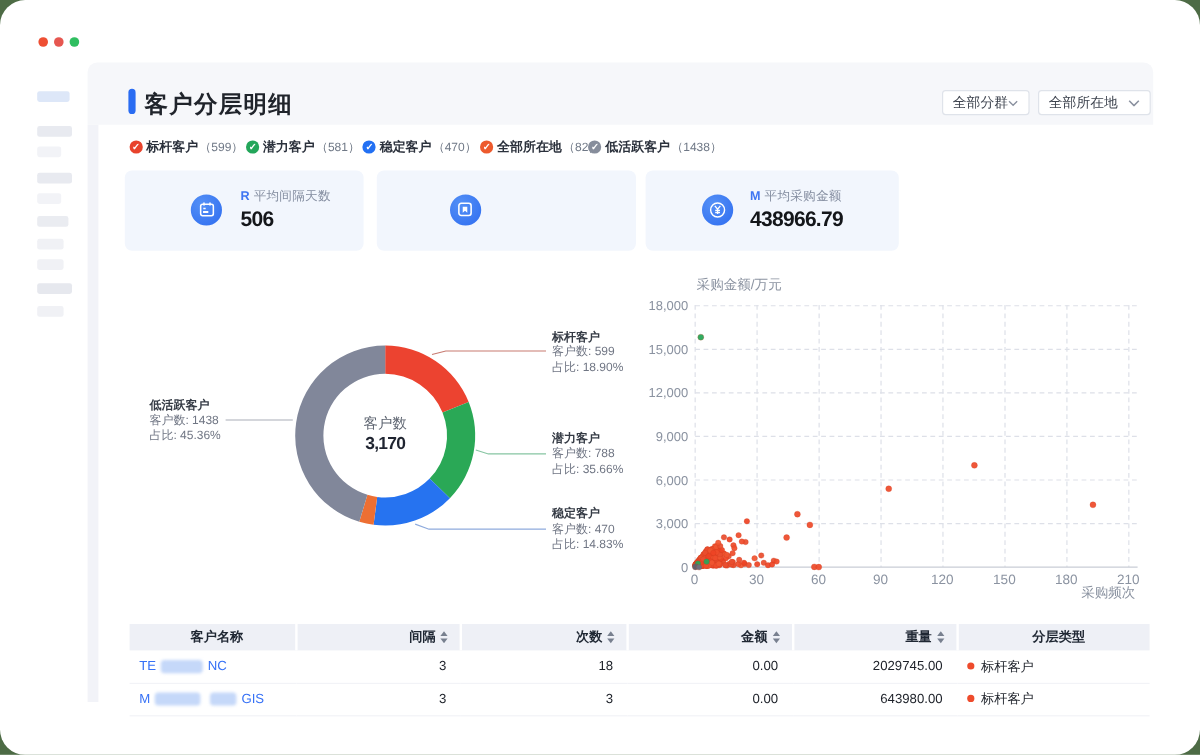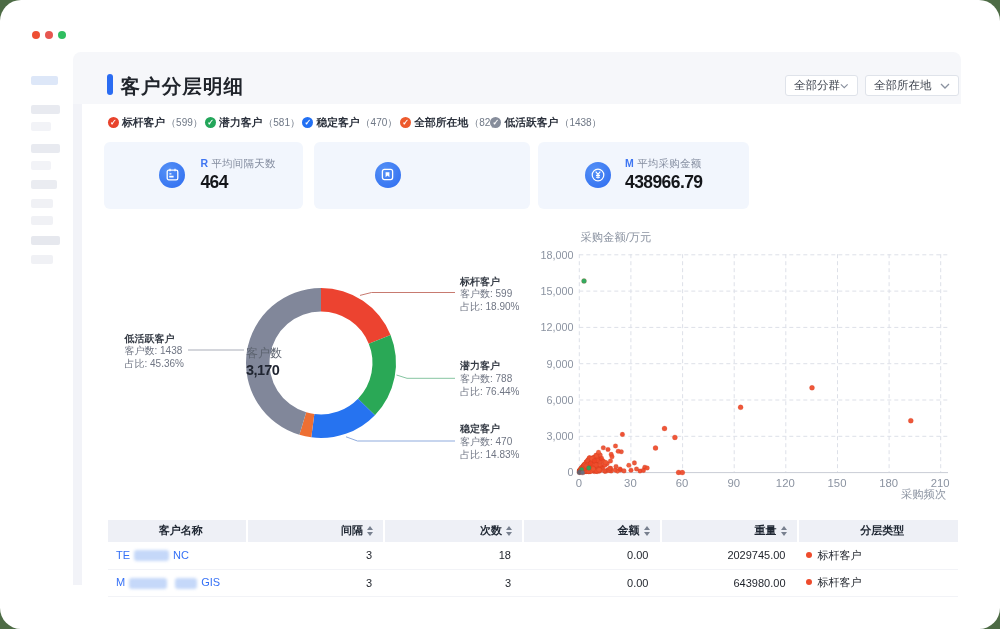--- a/index.html
+++ b/index.html
@@ -18,21 +18,21 @@
 .card{position:absolute;top:141.5px;height:67px;background:#f2f6fd;border-radius:6px}
 .cicon{position:absolute;top:20.3px;width:26px;height:26px;border-radius:50%;background:radial-gradient(circle at 35% 30%,#5490f6,#2e6cf0);display:flex;align-items:center;justify-content:center}
 .ctxt{position:absolute;top:15.5px}
 .clabel{font-size:10.5px;color:#848da0;letter-spacing:0.2px}
 .clabel b{color:#3f76f2;font-weight:700}
 .cval{font-size:17.5px;font-weight:700;color:#14161a;margin-top:1.2px;letter-spacing:-0.6px}
 .ov{position:absolute;left:0;top:0;pointer-events:none}
 .dlab{position:absolute;font-size:10px;line-height:12.8px}
 .dt{color:#353b45;font-weight:700}
 .dl{color:#707684}
-.dcen{position:absolute;left:246px;top:344.5px;width:150px;text-align:left}
+.dcen{position:absolute;left:246px;top:344.5px;width:150px;text-align:center}
 .dct{font-size:12px;color:#5d6470}
 .dcv{font-size:14.5px;font-weight:700;color:#1f2430;margin-top:0.5px;letter-spacing:-0.6px}
 .tbl{position:absolute;left:108px;top:519.5px;border-collapse:collapse;table-layout:fixed;font-size:11px}
 .tbl th{background:#eef0f6;height:22px;font-size:11px;font-weight:700;color:#1f2733;border-right:2px solid #fff;padding:0}
 .tbl th:last-child{border-right:none}
 .th-l{text-align:center;padding-left:8px!important}
 .th-r{text-align:right;padding-right:9px!important}
 .tbl td{height:27.5px;color:#1d2129;border-bottom:1px solid #f2f3f7;padding:0}
 .td-l{text-align:left;padding-left:8px!important}
 .td-r{text-align:right;padding-right:12px!important}
@@ -105,21 +105,21 @@
         <svg width="13" height="13" viewBox="0 0 13 13" fill="none" stroke="#fff" stroke-width="1.3">
           <rect x="1.2" y="2.2" width="10.6" height="9.6" rx="1.6"></rect>
           <line x1="4" y1="0.8" x2="4" y2="3.2"></line>
           <line x1="9" y1="0.8" x2="9" y2="3.2"></line>
           <line x1="3.2" y1="8.6" x2="7.6" y2="8.6" stroke-width="1.6"></line>
           <line x1="3.4" y1="5.8" x2="5.4" y2="5.8" stroke-width="1.3"></line>
         </svg>
       </div>
       <div class="ctxt" style="left:96.7px">
         <div class="clabel"><b>R</b> 平均间隔天数</div>
-        <div class="cval">464</div>
+        <div class="cval">506</div>
       </div>
     </div>
     <div class="card" style="left:313.6px;width:216.0px">
       <div class="cicon" style="left:61.299999999999955px">
         <svg width="13" height="13" viewBox="0 0 13 13" fill="none" stroke="#fff" stroke-width="1.3">
           <rect x="1.4" y="1.4" width="10.2" height="10.2" rx="2"></rect>
           <path d="M4.6 4.2 V9.2 L6.5 7.6 L8.4 9.2 V4.2 Z" fill="#fff" stroke="none"></path>
         </svg>
       </div>
     </div>
@@ -488,21 +488,21 @@
       </g>
     </svg>
 <div class="dlab" style="left:460px;top:275.5px">
       <div class="dt">标杆客户</div>
       <div class="dl">客户数: 599</div>
       <div class="dl">占比: 18.90%</div>
     </div>
     <div class="dlab" style="left:460px;top:360px">
       <div class="dt">潜力客户</div>
       <div class="dl">客户数: 788</div>
-      <div class="dl">占比: 76.44%</div>
+      <div class="dl">占比: 35.66%</div>
     </div>
     <div class="dlab" style="left:460px;top:423px">
       <div class="dt">稳定客户</div>
       <div class="dl">客户数: 470</div>
       <div class="dl">占比: 14.83%</div>
     </div>
     <div class="dlab" style="left:124.5px;top:332.5px">
       <div class="dt">低活跃客户</div>
       <div class="dl">客户数: 1438</div>
       <div class="dl">占比: 45.36%</div>

